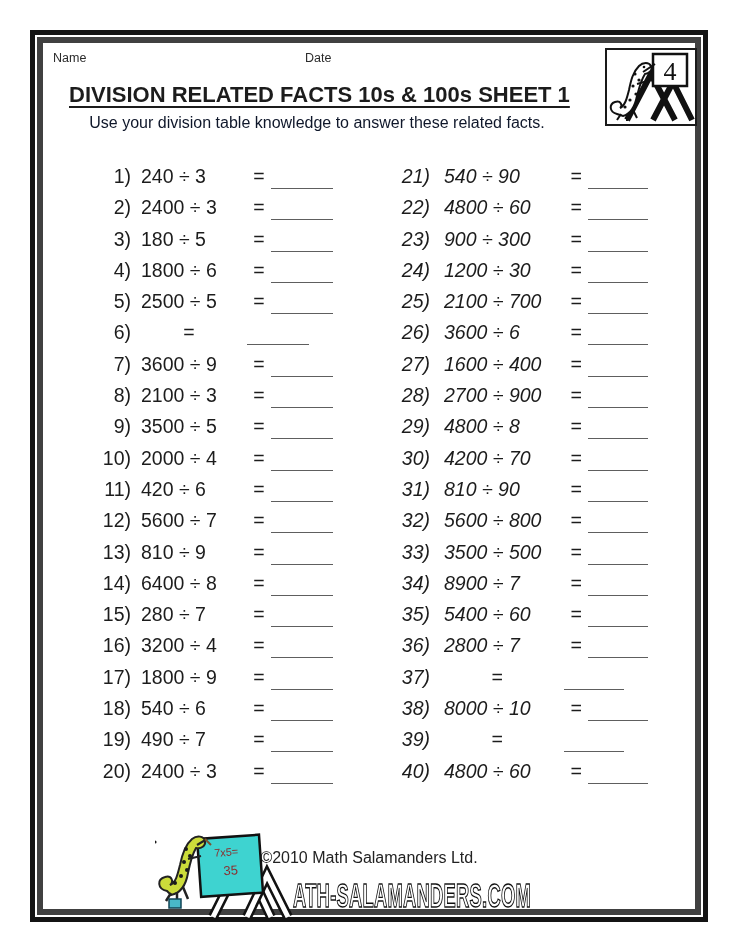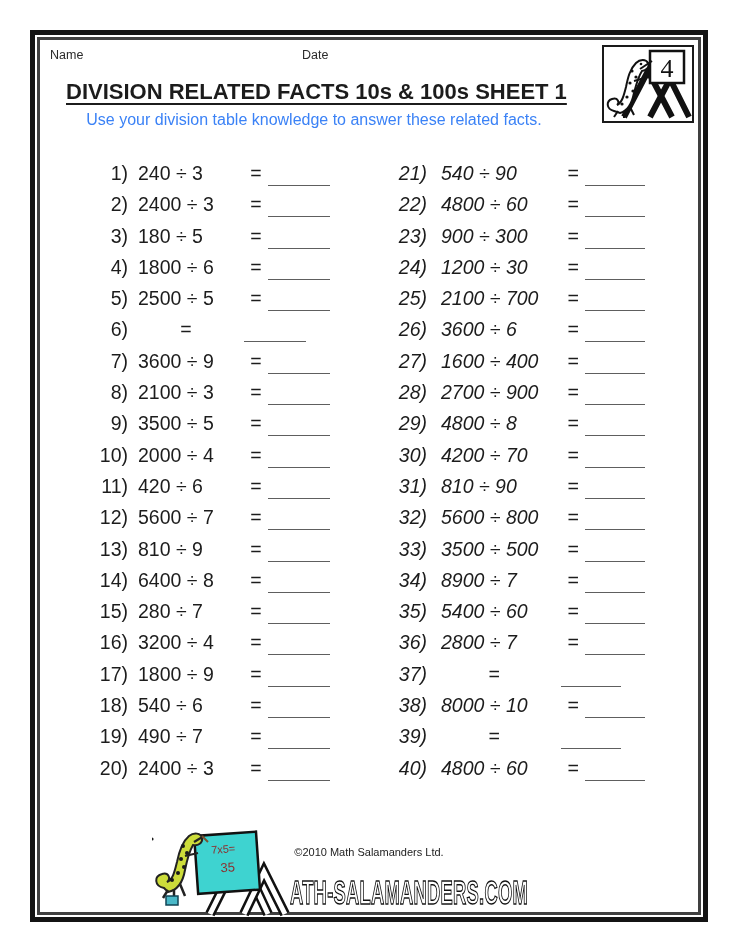--- a/index.html
+++ b/index.html
@@ -1,56 +1,56 @@
 <!DOCTYPE html>
 <html><head>
 <meta charset="utf-8">
 <style>
   * { margin:0; padding:0; box-sizing:border-box; }
   html,body { width:736px; height:952px; background:#ffffff;
               font-family:"Liberation Sans", sans-serif; color:#1c1c1c; }
   .page { position:absolute; left:30px; top:30px; width:678px; height:892px;
           border:5px solid #141414; background:#fff; }
-  .page-inner { position:absolute; inset:2px; border:3px solid #404040;padding-left:20px; }
+  .page-inner { position:absolute; inset:2px; border:6px solid #404040;padding-left:20px; }
 
   
   .meta-label { position:absolute; top:8px; font-size:12.5px; color:#2b2b2b; }
   .name-label { left:10px; }
   .date-label { left:262px; }
 
   .logo-box { position:absolute; top:5px; left:562px; width:92px; height:78px;
               border:2px solid #1a1a1a; background:#fff; }
   .logo-box svg { width:100%; height:100%; }
 
   .title { position:absolute; top:39px; left:26px; width:496px; text-align:center;
            font-size:22px; font-weight:bold; letter-spacing:0px;
            text-decoration:underline; text-underline-offset:4px;
            text-decoration-thickness:2px; white-space:nowrap; }
   .subtitle { position:absolute; top:71px; left:10px; width:528px; text-align:center;
-              font-size:16px; color:#3b82f6; white-space:nowrap; }
+              font-size:16px; color:#0f172a; white-space:nowrap; }
 
   
   .col { position:absolute; top:118px; }
   .col-left  { left:42px; }
   .col-right { left:345px;font-style:italic; }
   .row { display:grid; height:31.3px; align-items:stretch; font-size:19.5px; }
   .col-left  .row { grid-template-columns:46px 116px 24px 70px; }
   .col-right .row { grid-template-columns:42px 134px 24px 70px; }
   .row span { line-height:30px; }
   .num  { text-align:right; }
   .expr { padding-left:10px; white-space:nowrap; }
   .col-right .expr { padding-left:14px; }
   .eq   { text-align:center; }
   .blank { height:28px; border-bottom:1.2px solid #5e5e5e; width:62px; }
   .col-right .blank { margin-left:0px; width:60px; }
 
   
   .footer { position:absolute; left:0; top:786px; width:100%; height:90px; }
   .copyright { position:absolute; top:20px; left:0; width:100%;
-               text-align:center; font-size:11px; color:#222; }
+               text-align:center; font-size:16px; color:#222; }
   .brand { position:absolute; left:112px; top:0; width:380px; height:92px; }
   .brand svg { width:100%; height:100%; }
   .brand-text { font-family:"Liberation Sans", sans-serif; font-weight:bold;
                 letter-spacing:0.5px; }
 </style>
 </head>
 <body>
 
 <div class="page">
   <div class="page-inner">

